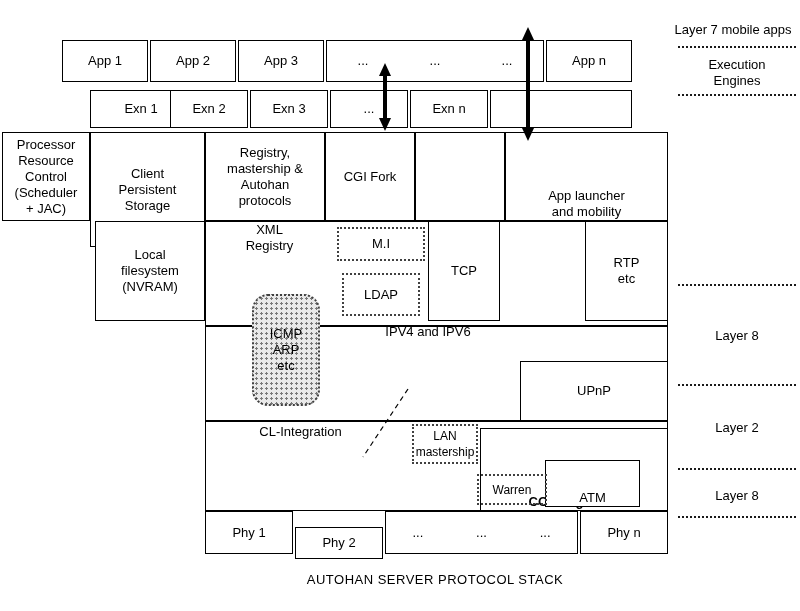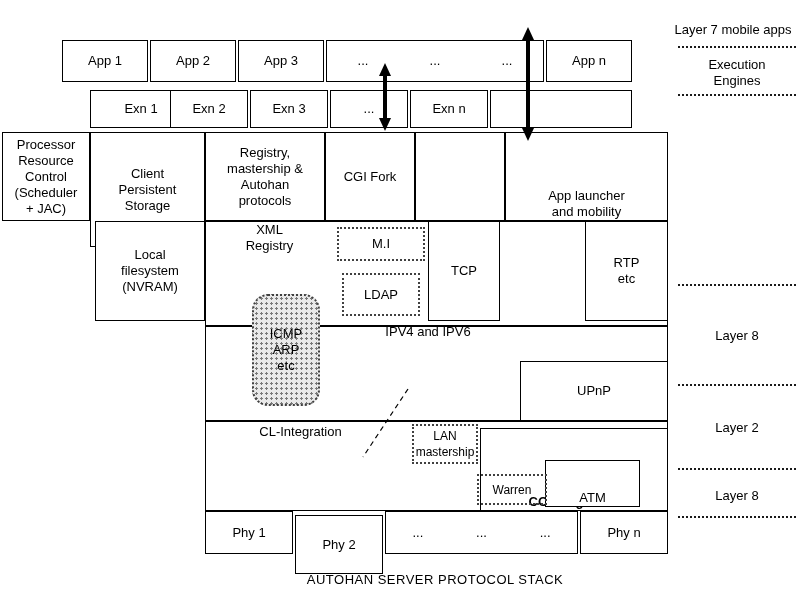--- a/index.html
+++ b/index.html
@@ -146,21 +146,21 @@
 
   <div class="stipple" style="left:252px;top:294px;width:68px;height:112px">
     <span class="lbl">ICMP
 ARP
 etc</span>
   </div>
 
   <div class="box" style="left:205px;top:475px;width:88px;height:43px">
     <span class="lbl">Phy 1</span>
   </div>
-  <div class="box" style="left:295px;top:479px;width:88px;height:59px">
+  <div class="box" style="left:295px;top:491px;width:88px;height:32px">
     <span class="lbl">Phy 2</span>
   </div>
   <div class="box dots-row" style="left:385px;top:475px;width:193px;height:43px">
     <span class="lbl">...</span>
     <span class="lbl">...</span>
     <span class="lbl">...</span>
   </div>
   <div class="box" style="left:580px;top:475px;width:88px;height:43px">
     <span class="lbl">Phy n</span>
   </div>

